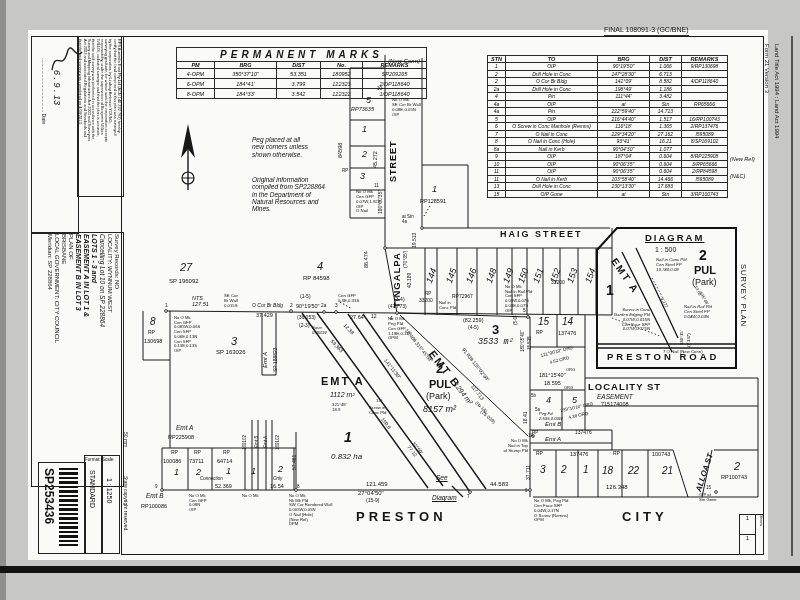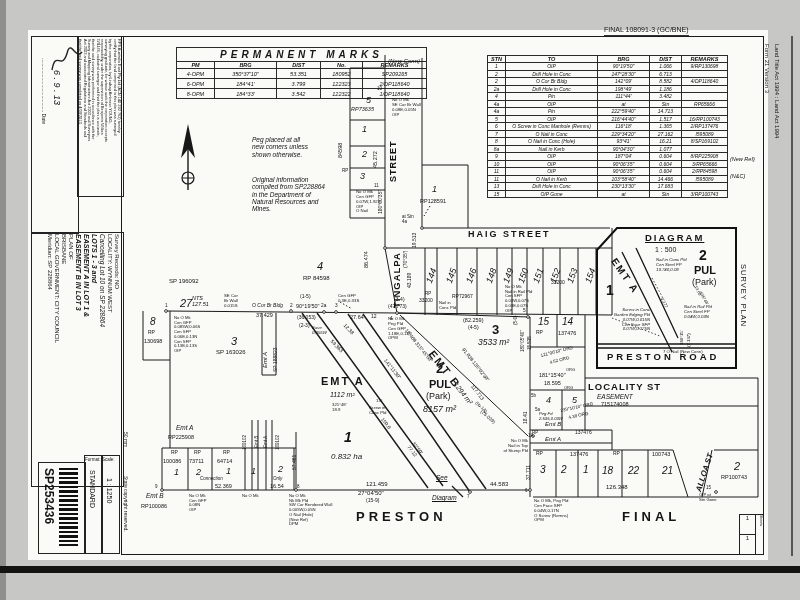--- a/index.html
+++ b/index.html
@@ -353,25 +353,25 @@
       <path d="M617 228 H736 V368 H597 V250 Z"></path>
     </g>
     <g stroke="#161616" stroke-width="1.3" fill="none">
       <path d="M597 344 H736 M597 348 H736"></path>
       <path d="M622 252 L668 344 M636 248 L678 338"></path>
       <path d="M668 344 L672 352"></path>
       <path d="M652 278 L664 300 M612 318 L660 336" stroke-dasharray="1.5,2" stroke-width="0.8"></path>
     </g>
   </svg>
 
-  <div class="lbl b" style="left:468px;top:229px;font-size:9px;letter-spacing:2px;">HAIG      STREET</div>
+  <div class="lbl b" style="left:500px;top:229px;font-size:9px;letter-spacing:2px;">HAIG      STREET</div>
   <div class="lbl b" style="left:388px;top:182px;font-size:9px;letter-spacing:1px;transform:rotate(-90deg);">STREET</div>
   <div class="lbl b" style="left:392px;top:308px;font-size:9.5px;letter-spacing:1px;transform:rotate(-90deg);">TINGALPA</div>
   <div class="lbl b" style="left:356px;top:510px;font-size:13px;letter-spacing:4px;">PRESTON</div>
-  <div class="lbl b" style="left:622px;top:510px;font-size:13px;letter-spacing:4px;">FINAL</div>
+  <div class="lbl b" style="left:622px;top:510px;font-size:13px;letter-spacing:4px;">CITY</div>
   <div class="lbl b" style="left:588px;top:382px;font-size:9.5px;letter-spacing:1px;">LOCALITY  ST</div>
   <div class="lbl i" style="left:597px;top:393px;font-size:6.5px;">EASEMENT</div>
   <div class="lbl" style="left:601px;top:401px;font-size:5.5px;">715174008</div>
   <div class="lbl b i" style="left:694px;top:490px;font-size:8px;transform:rotate(-72deg);">ALLOA  ST</div>
 
   <div class="lbl i" style="left:366px;top:95px;font-size:9px;">5</div>
   <div class="lbl i" style="left:351px;top:106px;font-size:5.5px;">RP73635</div>
   <div class="lbl i" style="left:362px;top:124px;font-size:9px;">1</div>
   <div class="lbl i" style="left:362px;top:149px;font-size:9px;">2</div>
   <div class="lbl i" style="left:360px;top:171px;font-size:9px;">3</div>
@@ -446,21 +446,21 @@
   <div class="lbl i" style="left:192px;top:295px;font-size:5.5px;">NTS
 127.51</div>
   <div class="lbl" style="left:224px;top:294px;font-size:4.3px;">SE Cor
 Br Wall
 0.015S</div>
   <div class="lbl i" style="left:252px;top:303px;font-size:5px;">O Cor Br Bldg</div>
   <div class="lbl" style="left:256px;top:312px;font-size:5.5px;">37.429</div>
   <div class="lbl" style="left:338px;top:294px;font-size:4.3px;">Cen GFP
 0.3E,0.33S</div>
 
-  <div class="lbl i" style="left:180px;top:261px;font-size:11px;margin-top:36px;">27</div>
+  <div class="lbl i" style="left:180px;top:261px;font-size:11px;">27</div>
   <div class="lbl" style="left:169px;top:278px;font-size:6px;">SP 196092</div>
   <div class="lbl i" style="left:317px;top:260px;font-size:11px;">4</div>
   <div class="lbl" style="left:303px;top:275px;font-size:6px;">RP 84598</div>
   <div class="lbl i" style="left:150px;top:316px;font-size:10px;">8</div>
   <div class="lbl" style="left:148px;top:330px;font-size:5px;">RP</div>
   <div class="lbl" style="left:144px;top:338px;font-size:5.5px;">130698</div>
   <div class="lbl i" style="left:231px;top:335px;font-size:11px;">3</div>
   <div class="lbl" style="left:216px;top:349px;font-size:6px;">SP 163026</div>
   <div class="lbl i" style="left:262px;top:368px;font-size:6px;transform:rotate(-90deg);">Emt A</div>
   <div class="lbl" style="left:273px;top:372px;font-size:5px;transform:rotate(-90deg);">SP 188823</div>
@@ -495,21 +495,21 @@
   <div class="lbl" style="left:384px;top:417px;font-size:5px;transform:rotate(52deg);">150.0</div>
   <div class="lbl" style="left:415px;top:441px;font-size:5px;transform:rotate(52deg);">32°50'
 77.12</div>
 
   <div class="lbl b" style="left:436px;top:362px;font-size:13px;">2</div>
   <div class="lbl b" style="left:429px;top:378px;font-size:11px;">PUL</div>
   <div class="lbl" style="left:426px;top:391px;font-size:9px;">(Park)</div>
   <div class="lbl i" style="left:423px;top:404px;font-size:9px;">8157 m²</div>
 
   <div class="lbl b" style="left:492px;top:323px;font-size:13px;">3</div>
-  <div class="lbl i" style="left:478px;top:338px;font-size:8.5px;">3533 m²</div>
+  <div class="lbl i" style="left:478px;top:338px;font-size:8.5px;font-family:Liberation Mono, monospace;">3533 m²</div>
   <div class="lbl" style="left:463px;top:317px;font-size:5.5px;">(82.259)</div>
   <div class="lbl" style="left:468px;top:325px;font-size:5px;">(4-5)</div>
 
   <div class="lbl b i" style="left:344px;top:430px;font-size:14px;">1</div>
   <div class="lbl i" style="left:331px;top:452px;font-size:8px;">0.832 ha</div>
   <div class="lbl i u" style="left:436px;top:474px;font-size:6.5px;">See</div>
   <div class="lbl i u" style="left:432px;top:494px;font-size:6.5px;">Diagram</div>
   <div class="lbl" style="left:292px;top:470px;font-size:5px;transform:rotate(-90deg);">57.461</div>
   <div class="lbl" style="left:366px;top:481px;font-size:6px;">121.459</div>
   <div class="lbl" style="left:358px;top:490px;font-size:6px;">27°04'50"</div>

